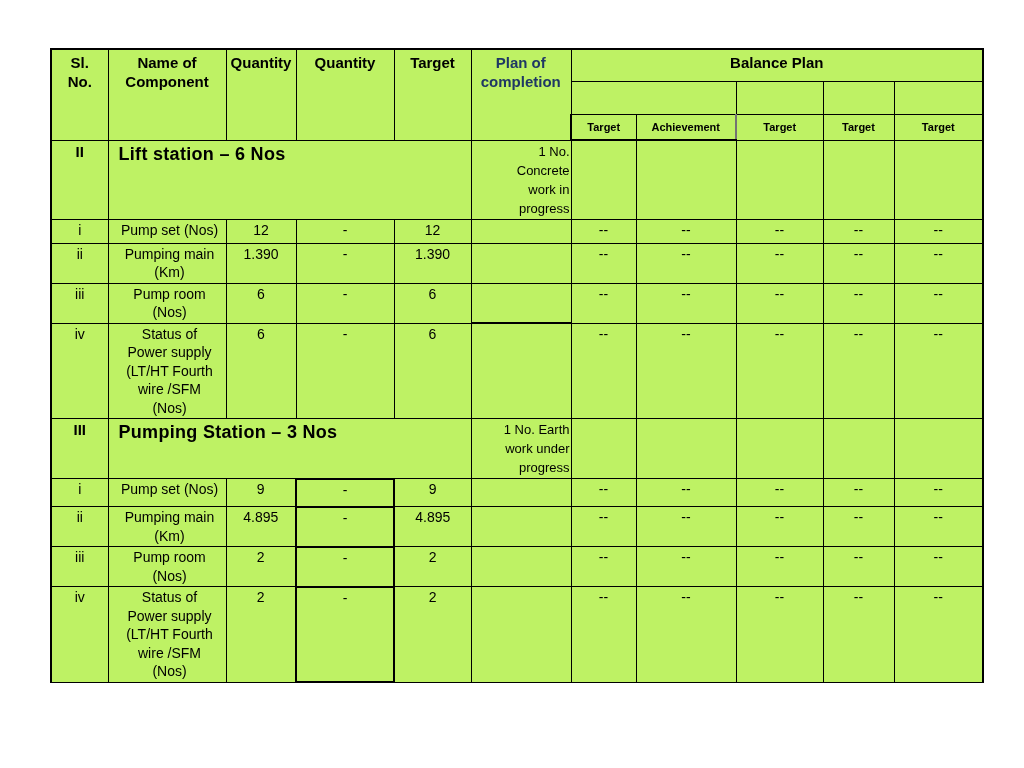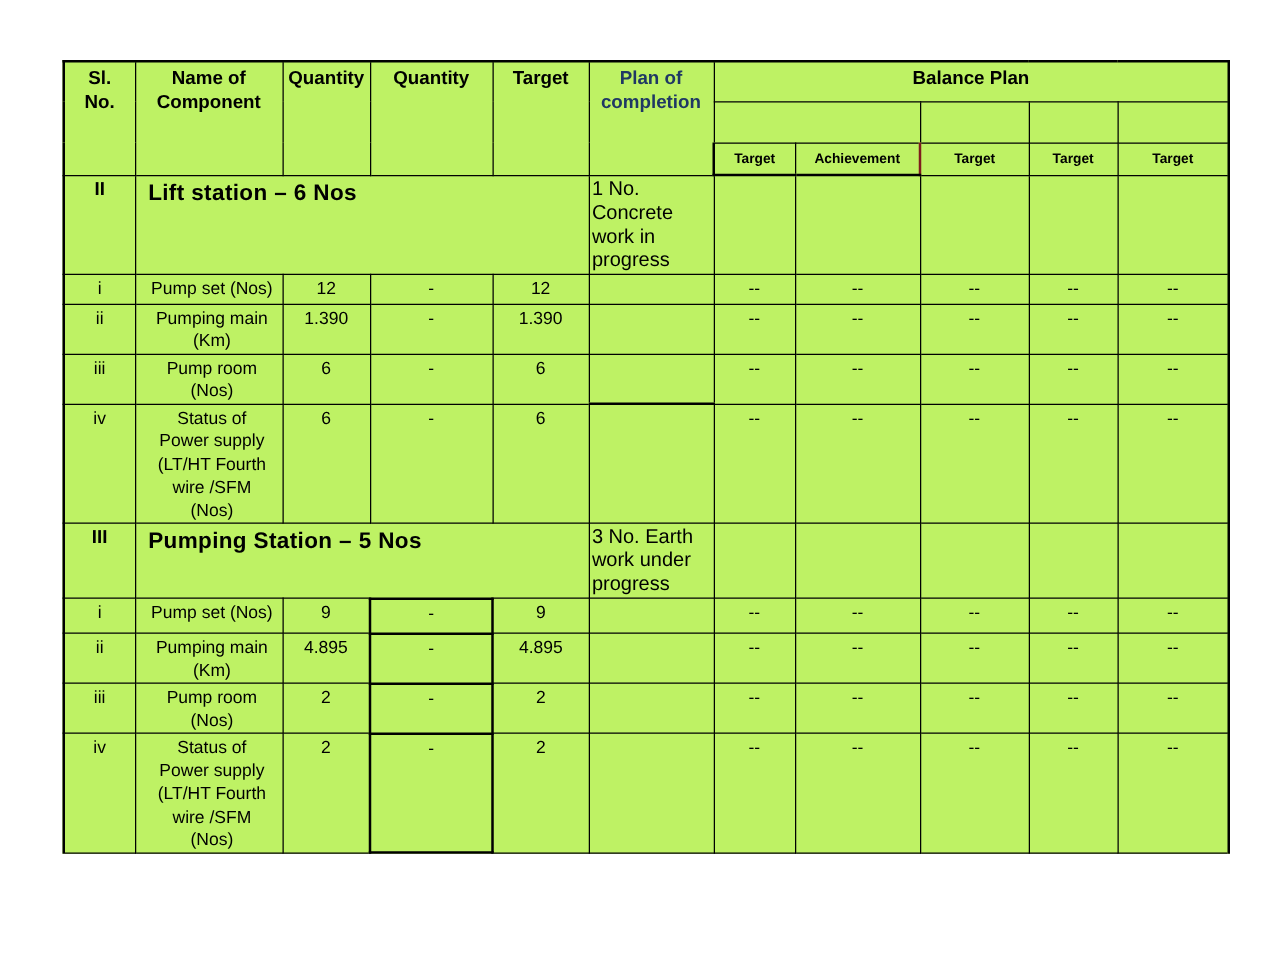--- a/index.html
+++ b/index.html
@@ -27,28 +27,28 @@
     white-space: pre-line;
     overflow: hidden;
     text-align: center;
     font-weight: normal;
   }
   th { font-weight: bold; }
   th.hdr { font-size: 15px; line-height: 19px; padding-top: 3px; }
   th.hdr-date { color: #1f3864; }
   th.sub { font-size: 11px; line-height: 18px; padding-top: 3px; }
   .heavy-left   { border-left: 2px solid #000; }
-  .heavy-right  { border-right: 2px solid #7f1d1d; }
+  .heavy-right  { border-right: 2px solid #737373; }
   .heavy-bottom { border-bottom: 2px solid #000; }
   .hv    { border: 2px solid #000; }        
   .hv-top{ border-top: 2px solid #000; }
   td.name { text-align: center; padding-left: 8px; }
   td.title { text-align: left; font-weight: bold; font-size: 18px; letter-spacing: .3px; padding-left: 10px; padding-top: 4px; }
   td.sl-section { font-weight: bold; font-size: 15px; padding-top: 2px; }
-  td.date-note { text-align: left; padding-left: 2px; padding-right: 1px; font-size: 16px; line-height: 19px; }
+  td.date-note { text-align: right; padding-left: 2px; padding-right: 1px; font-size: 13px; line-height: 19px; }
 </style>
 </head>
 <body>
 
 <div class="page">
   <table class="report">
     <colgroup>
       <col style="width:57px">
         <col style="width:118px">
         <col style="width:70px">
@@ -159,22 +159,22 @@
       <td class="hv-top"></td>
       <td>--</td>
       <td>--</td>
       <td>--</td>
       <td>--</td>
       <td>--</td>
     </tr>
 
     <tr style="height:56px">
       <td class="sl-section">III</td>
-      <td class="title" colspan="4">Pumping  Station – 5 Nos</td>
-      <td class="date-note">3 No. Earth
+      <td class="title" colspan="4">Pumping  Station – 3 Nos</td>
+      <td class="date-note">1 No. Earth
 work under
 progress</td>
       <td></td>
       <td></td>
       <td></td>
       <td></td>
       <td></td>
     </tr>
 
     <tr style="height:28px">

